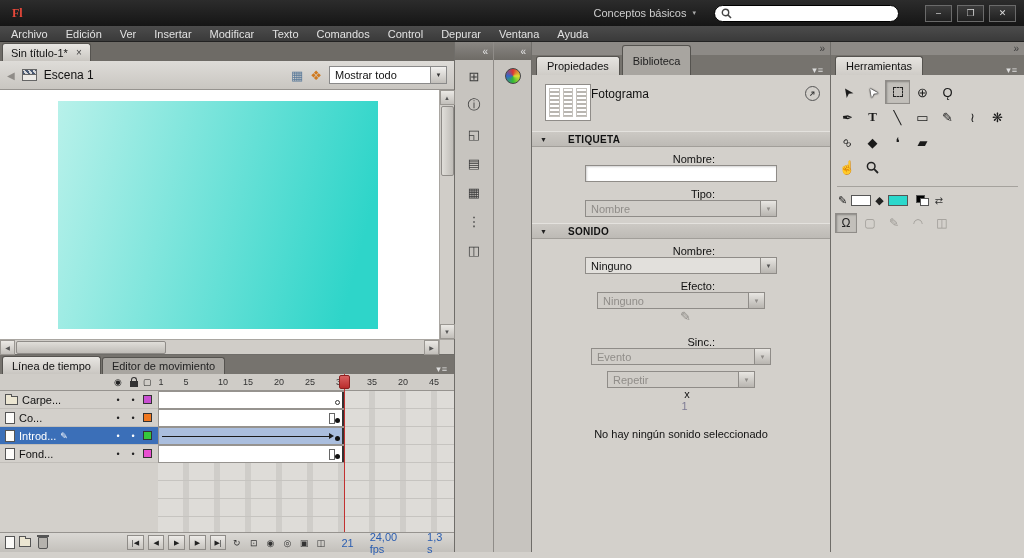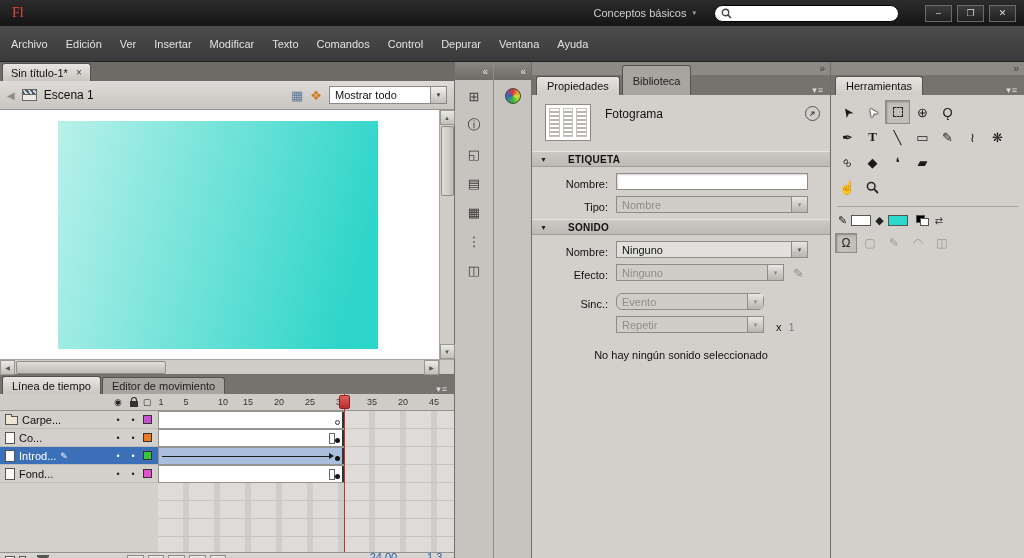--- a/index.html
+++ b/index.html
@@ -1,31 +1,31 @@
 <!DOCTYPE html>
 <html><head>
 <meta charset="utf-8">
 <style>
   * { box-sizing: border-box; margin: 0; padding: 0; }
   html,body { width:1024px; height:558px; overflow:hidden; }
   body { font-family:"Liberation Sans", sans-serif; font-size:11px; background:#d3d0cb; color:#111; position:relative; }
 
   
   .titlebar { height:26px; background:linear-gradient(#2c2c2c,#151515); display:flex; align-items:center; padding:0 8px; gap:10px; }
-  .logo { color:#e8483a; font-weight:normal; font-size:14px; font-family:"Liberation Serif",serif; padding:0 4px; }
+  .logo { color:#e8483a; font-weight:bold; font-size:12px; font-family:"Liberation Serif",serif; padding:0 4px; }
   .tb-spacer { flex:1; }
   .workspace { color:#cfcfcf; display:flex; gap:6px; align-items:center; padding:2px 8px; cursor:default; }
   .caret { font-size:7px; color:#aaa; }
   .search { width:185px; height:17px; background:#fff; border-radius:9px; border:1px solid #000; display:flex; align-items:center; padding:0 6px; gap:5px; }
   .search input { border:none; outline:none; flex:1; font-size:11px; background:transparent; height:13px; font-family:"Liberation Sans",sans-serif; }
   .winbtns { display:flex; gap:5px; margin-left:16px; }
   .winbtn { width:27px; height:17px; border:1px solid #6a6a6a; background:linear-gradient(#3c3c3c,#202020); color:#ddd; font-size:9px; display:flex; align-items:center; justify-content:center; }
 
   
-  .menubar { height:36px; background:linear-gradient(#4c4c4c,#3a3a3a); border-bottom:1px solid #222; display:flex; align-items:center; padding-left:2px; }
+  .menubar { height:16px; background:linear-gradient(#4c4c4c,#3a3a3a); border-bottom:1px solid #222; display:flex; align-items:center; padding-left:2px; }
   .menu-item { color:#e2e2e2; padding:3px 9px; }
 
   
   .main { display:flex; height:510px; }
 
   
   .left-col { width:455px; display:flex; flex-direction:column; border-right:1px solid #6f6d69; background:#d3d0cb; }
   .doc-tabstrip { height:19px; background:#6e6b66; display:flex; align-items:flex-end; padding-left:2px; }
   .doc-tab { height:18px; background:linear-gradient(#e8e6e2,#c9c6c1); border:1px solid #55534f; border-bottom:none; border-radius:3px 3px 0 0; display:flex; align-items:center; padding:0 8px; gap:8px; }
   .doc-tab .x { color:#444; font-size:10px; }
@@ -123,30 +123,30 @@
   
   .props { width:299px; display:flex; flex-direction:column; border-right:1px solid #6f6d69; background:#d3d0cb; }
   .tools { width:193px; display:flex; flex-direction:column; background:#d3d0cb; }
   .dock-top { height:13px; background:#8d8a86; display:flex; align-items:center; justify-content:flex-end; padding-right:5px; color:#3a3a3a; font-size:10px; }
   .panel-tabs { height:20px; background:#76736e; display:flex; align-items:flex-end; padding-left:4px; }
   .ptab { height:19px; padding:0 10px; display:flex; align-items:center; border-radius:3px 3px 0 0; border:1px solid #55534f; border-bottom:none; }
   .ptab.active { background:linear-gradient(#e6e4e0,#cfccc7); color:#111; }
   .ptab.inactive { background:#a8a5a0; color:#222; height:30px; margin-left:2px; }
 
   .props-body { flex:1; overflow:hidden; }
-  .obj-row { display:flex; align-items:flex-start; padding:9px 10px 10px 13px; gap:14px; }
+  .obj-row { display:flex; align-items:flex-start; padding:9px 10px 10px 13px; gap:0; }
   .film-thumb { width:46px; height:37px; background:#fff; border:1px solid #8f8c88; display:flex; gap:3px; padding:3px; }
   .film-strip { flex:1; background:repeating-linear-gradient(#fff 0 2px,#b9b6b1 2px 4px); border:1px solid #c5c2bd; }
   .obj-label { font-size:12px; padding-top:3px; flex:1; }
   .circ-arrow { width:15px; height:15px; border:1px solid #555; border-radius:50%; display:flex; align-items:center; justify-content:center; font-size:8px; color:#333; margin-top:2px; }
   .circ-arrow span { transform:rotate(-45deg); }
   .sec-hd { height:16px; background:linear-gradient(#ccc9c4,#bdbab5); border-top:1px solid #e4e2de; border-bottom:1px solid #a19e99; display:flex; align-items:center; gap:21px; padding-left:8px; }
   .sec-tri { font-size:7px; color:#222; }
   .sec-title { font-weight:bold; font-size:10px; letter-spacing:0.3px; }
-  .frow { display:flex; align-items:flex-end; margin:6px 0; }
+  .frow { display:flex; align-items:center; margin:6px 0;flex-direction:column; }
   .flabel { width:76px; text-align:right; margin-right:8px; }
   .tinput { width:192px; height:17px; background:#fff; border:1px solid #8f8c88; box-shadow:inset 1px 1px 2px rgba(0,0,0,0.18); }
   .dd { height:17px; display:flex; border:1px solid #8f8c88; background:#d0cdc8; }
   .dd .txt { flex:1; padding:2px 0 0 5px; overflow:hidden; white-space:nowrap; }
   .dd.disabled .txt { color:#908d89; }
   .dd.enabled { background:#e2e0dc; }
   .dd .btn { width:16px; background:linear-gradient(#e8e6e2,#b8b5b0); border-left:1px solid #8f8c88; display:flex; align-items:center; justify-content:center; font-size:6px; color:#555; flex:none; }
   .dd.disabled .btn { color:#8f8c88; }
   .pencil-ic { margin-left:9px; color:#8f8c88; font-size:13px; }
   .x-label { margin-left:12px; }
@@ -440,21 +440,21 @@
       <div class="frow">
         <span class="flabel">Efecto:</span>
         <div class="dd disabled" style="width:168px;">
           <span class="txt">Ninguno</span>
           <span class="btn">▼</span>
         </div>
         <span class="pencil-ic">✎</span>
       </div>
       <div class="frow" style="margin-top:12px;">
         <span class="flabel">Sinc.:</span>
-        <div class="dd disabled" style="width:148px;border-radius:6px;">
+        <div class="dd disabled" style="width:180px;">
           <span class="txt">Evento</span>
           <span class="btn">▼</span>
         </div>
       </div>
       <div class="frow">
         <span class="flabel"></span>
         <div class="dd disabled" style="width:148px;">
           <span class="txt">Repetir</span>
           <span class="btn">▼</span>
         </div>

